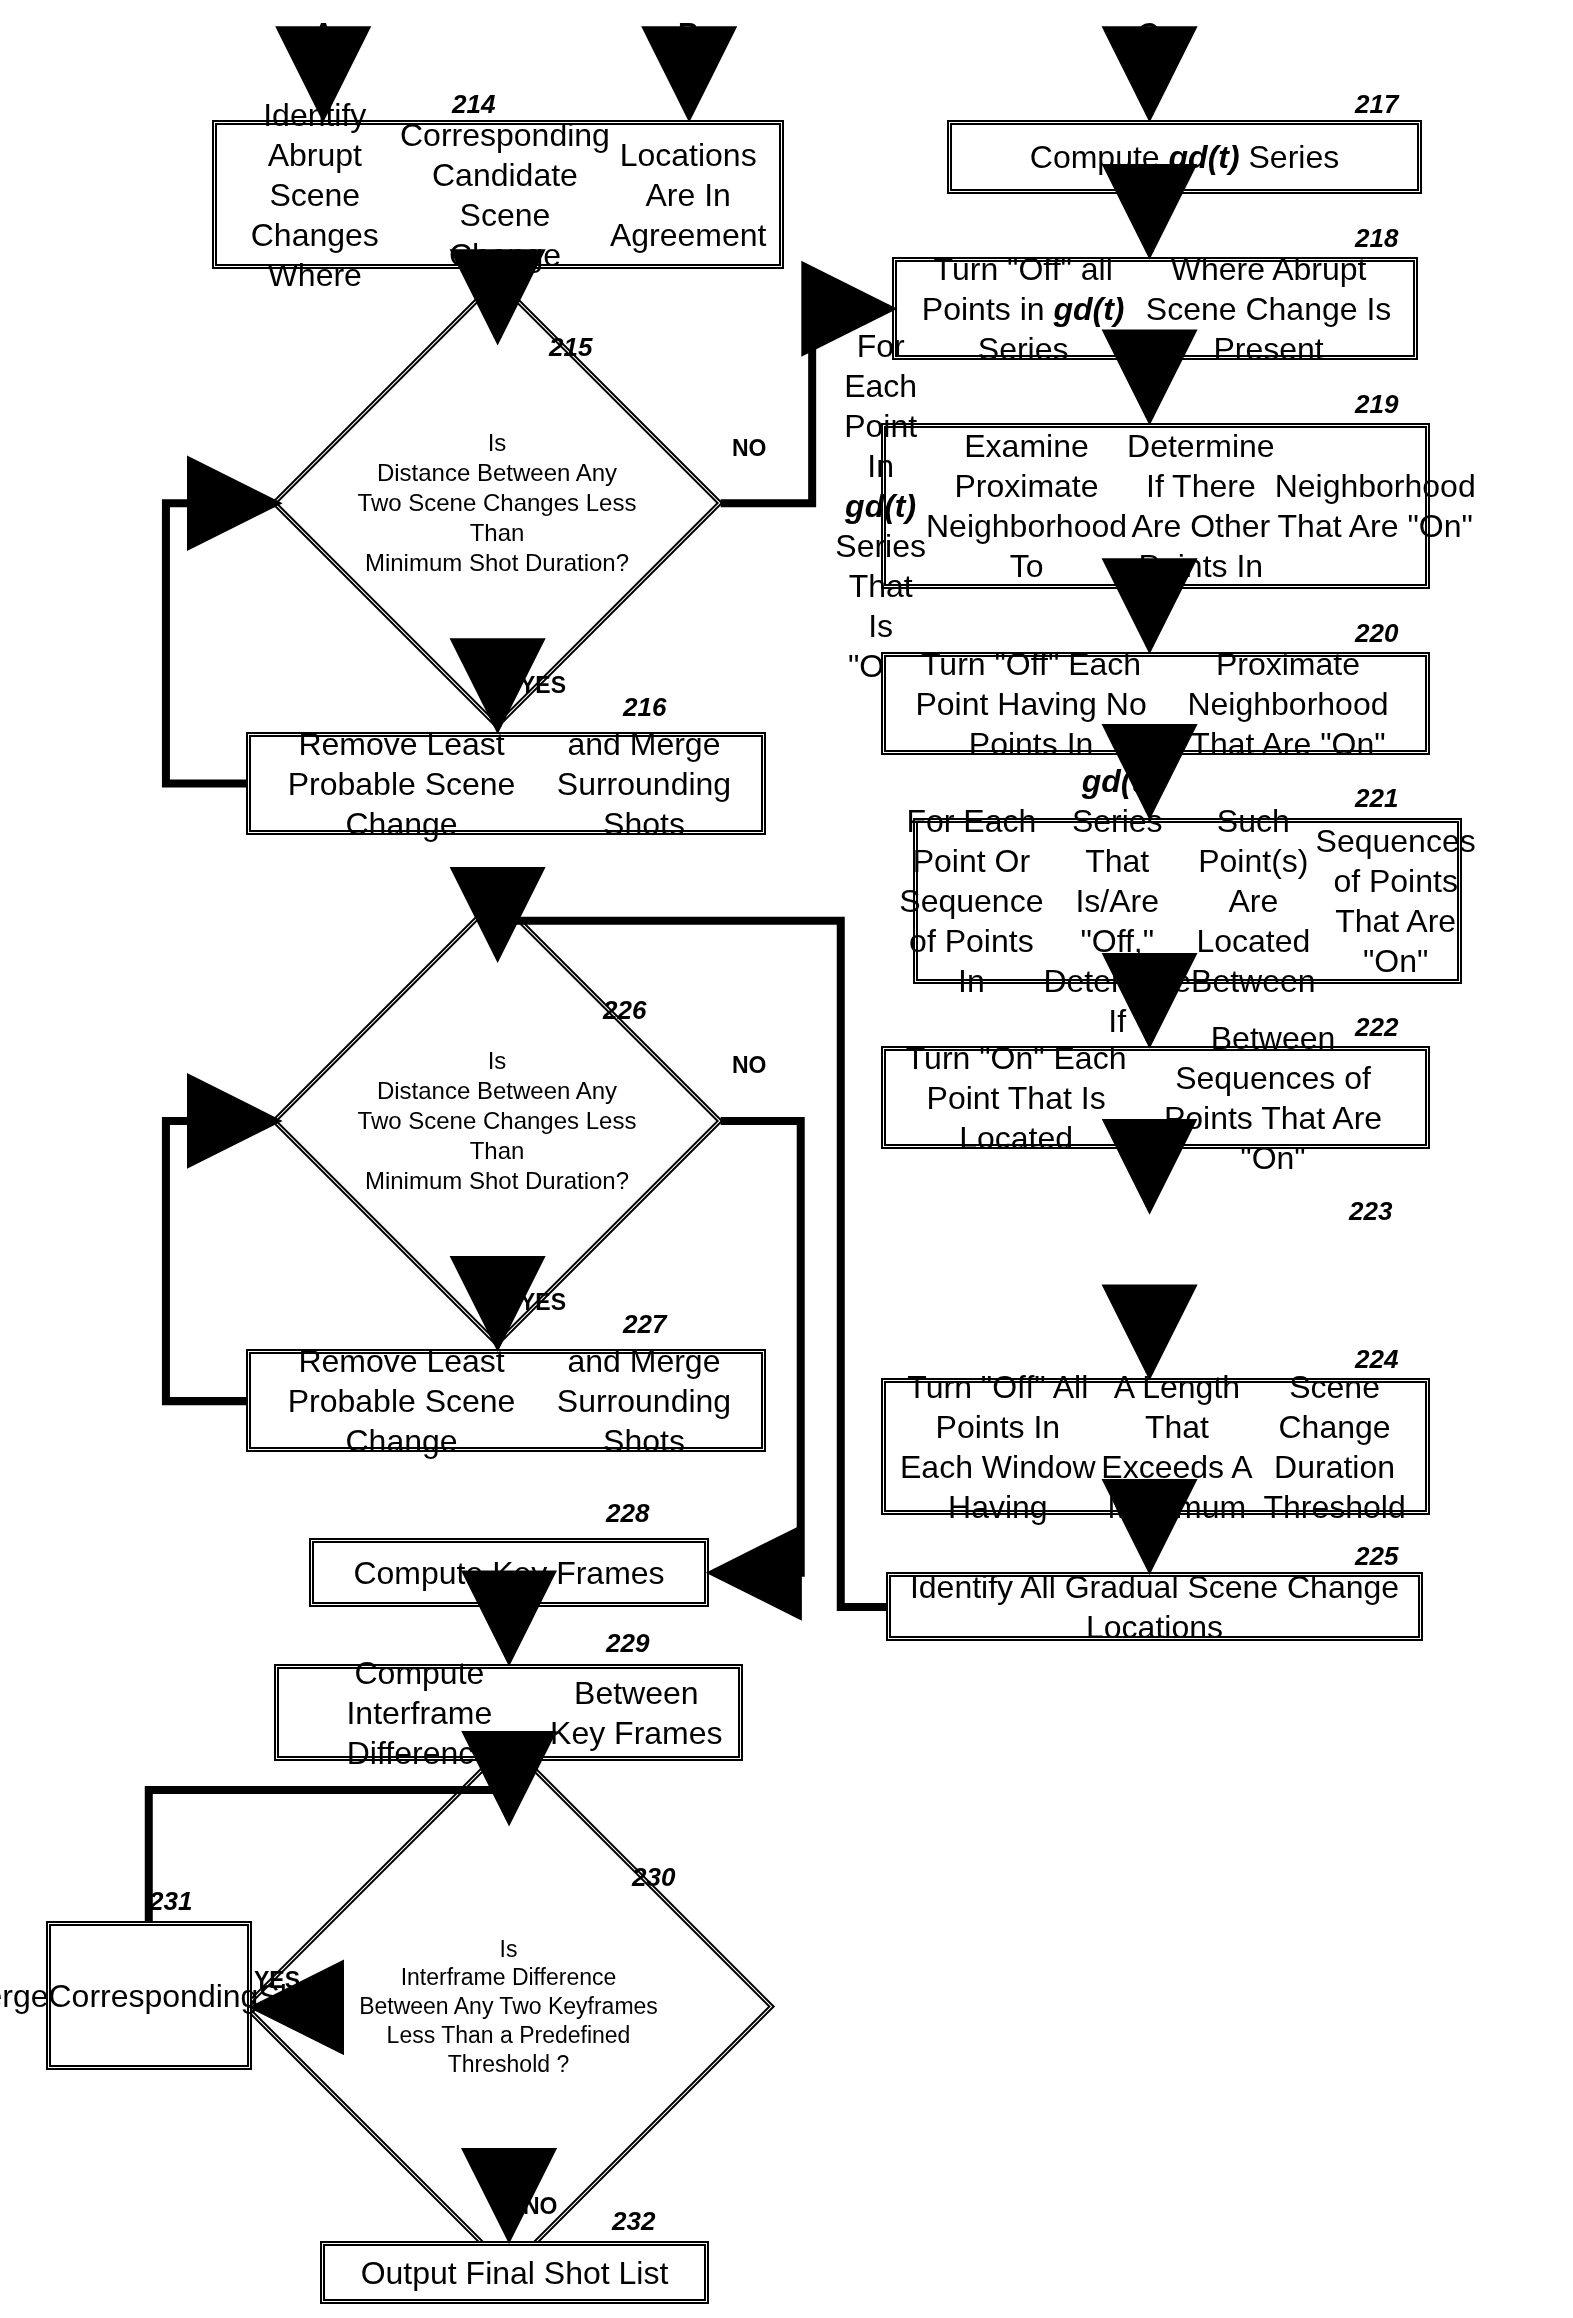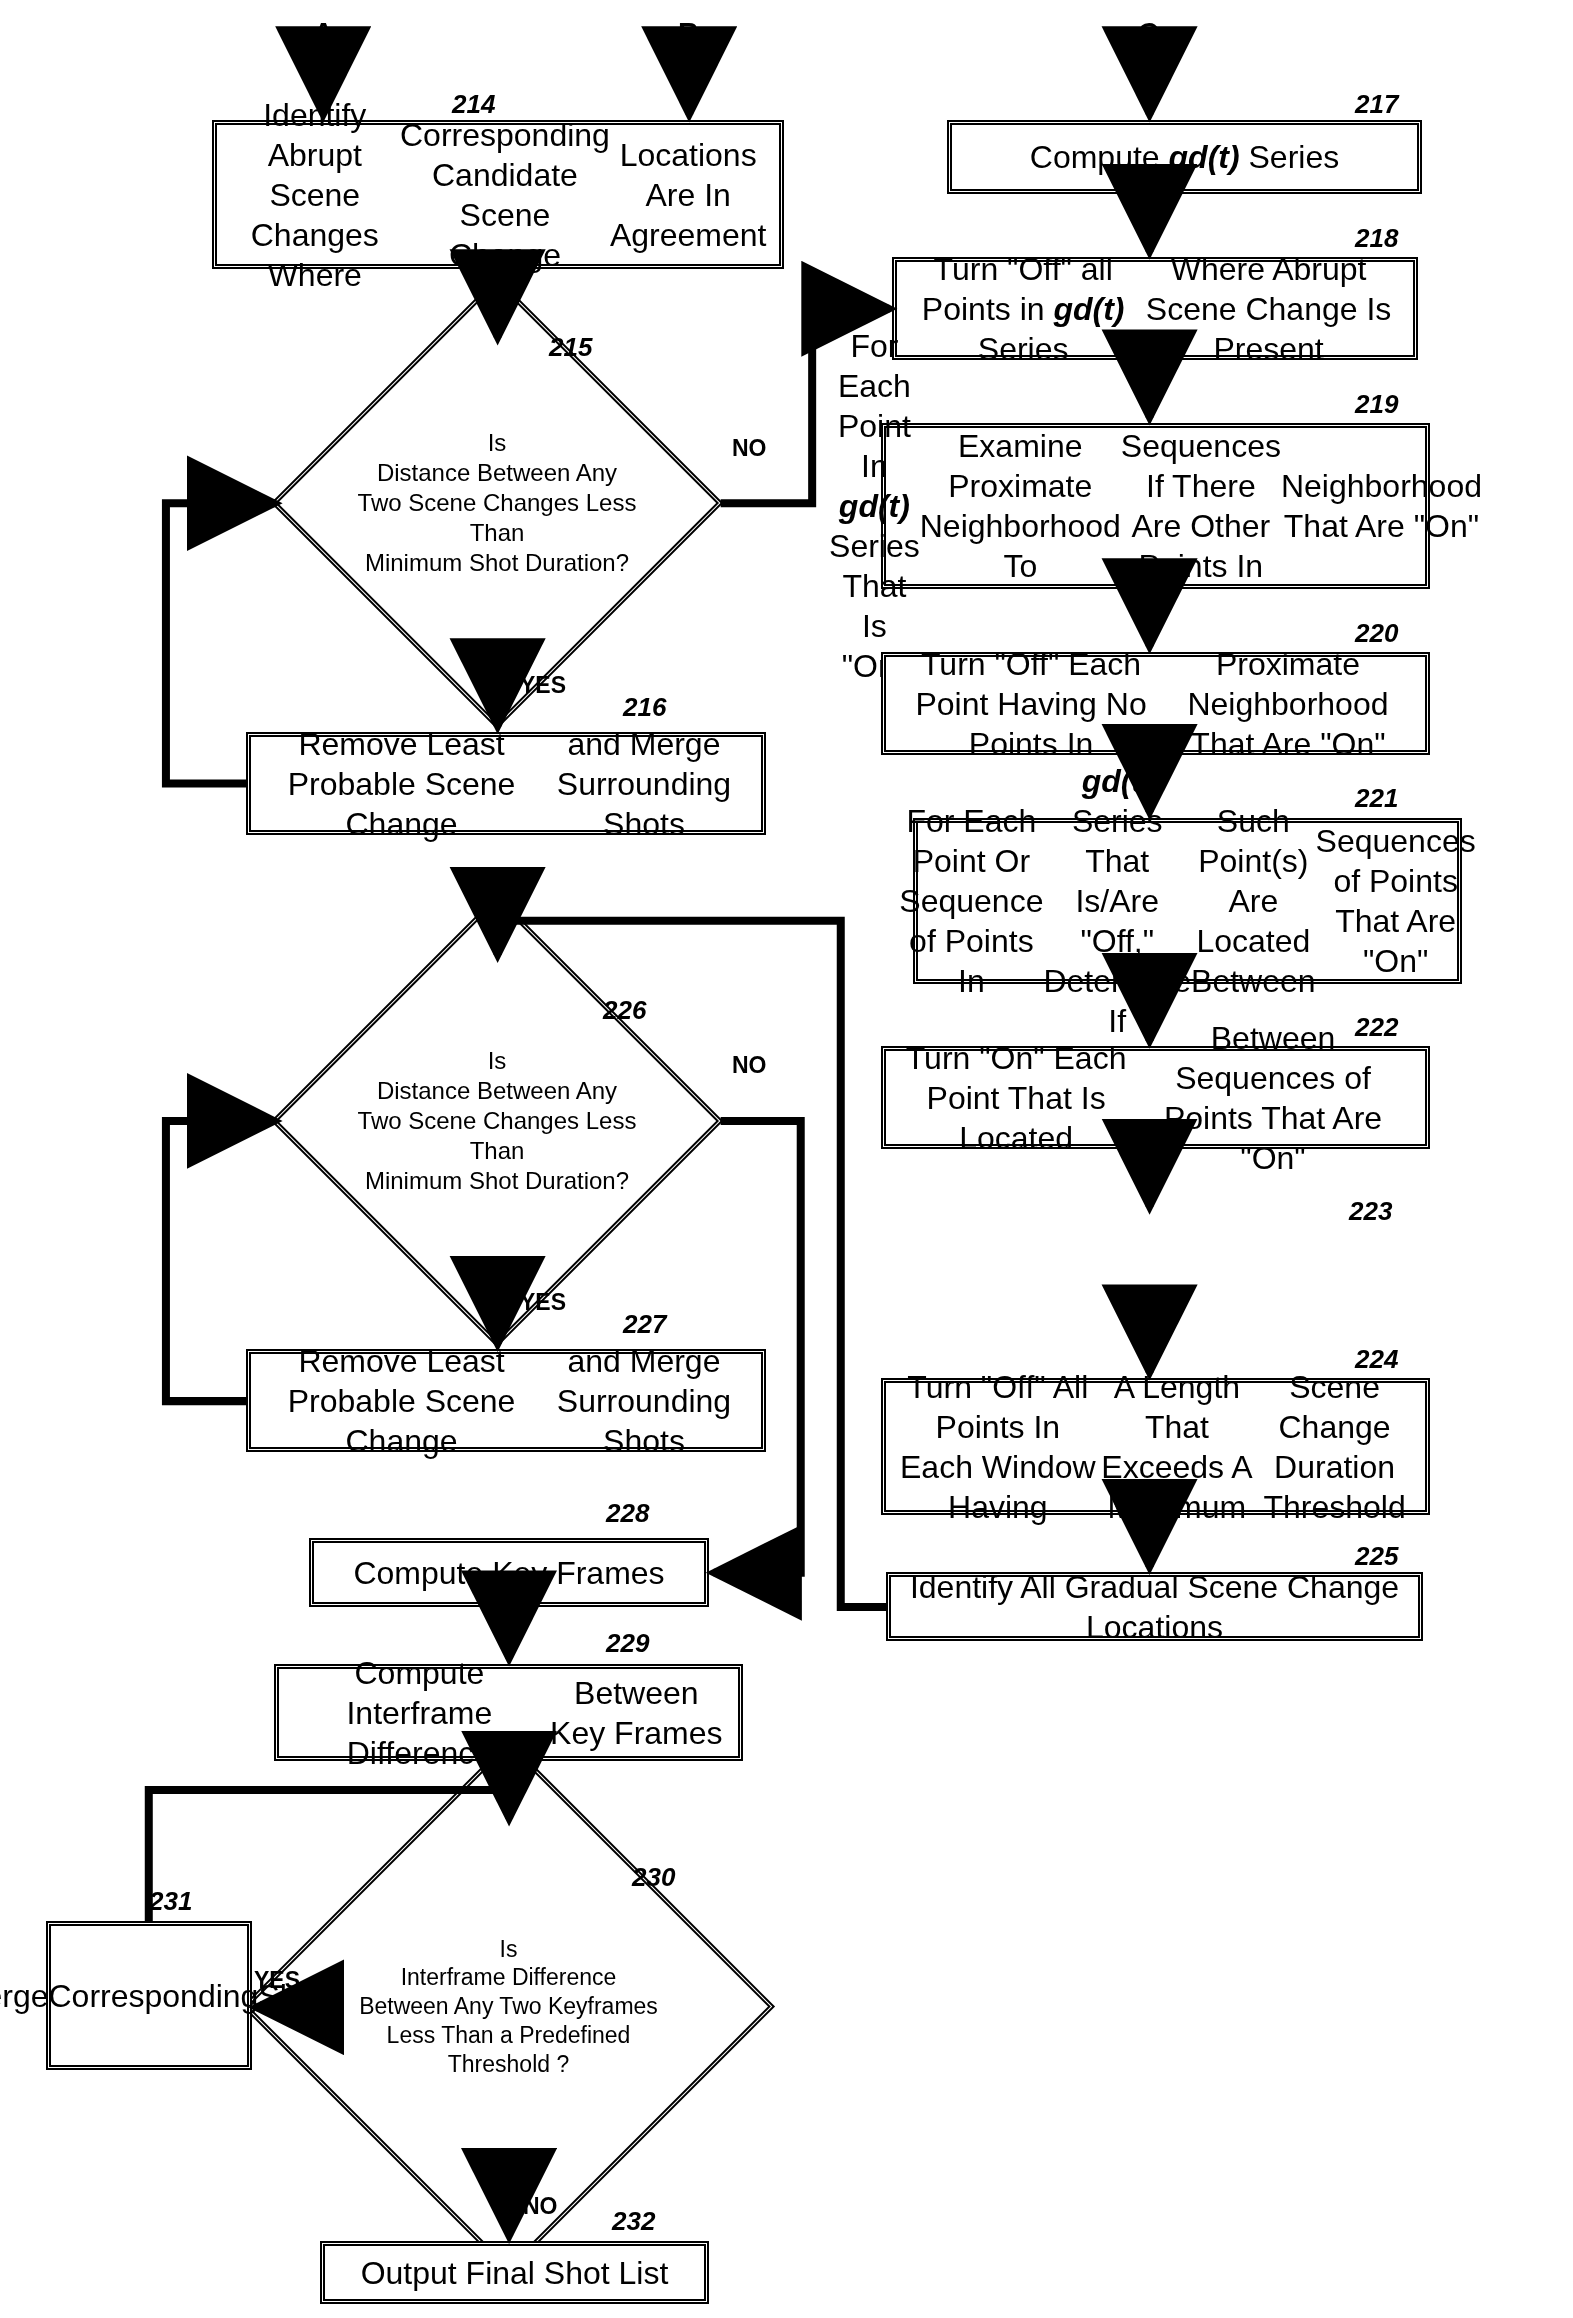--- a/index.html
+++ b/index.html
@@ -178,21 +178,21 @@
 
   <div class="box" style="left:892px; top:257px; width:526px; height:103px;">
     <div><span>Turn "Off" all Points in </span><span class="italic-gd">gd(t)</span><span> Series</span></div>
     <div>Where Abrupt Scene Change Is Present</div>
   </div>
   <div class="label" style="left:1355px; top:223px;">218</div>
 
   <div class="box" style="left:881px; top:423px; width:549px; height:166px;">
     <div><span>For Each Point In </span><span class="italic-gd">gd(t)</span><span> Series That Is "On"</span></div>
     <div>Examine Proximate Neighborhood To</div>
-    <div>Sequences If There Are Other Points In</div>
+    <div>Determine If There Are Other Points In</div>
     <div>Neighborhood That Are "On"</div>
   </div>
   <div class="label" style="left:1355px; top:389px;">219</div>
 
   <div class="box" style="left:881px; top:652px; width:549px; height:103px;">
     <div>Turn "Off" Each Point Having No Points In</div>
     <div>Proximate Neighborhood That Are "On"</div>
   </div>
   <div class="label" style="left:1355px; top:618px;">220</div>
 

